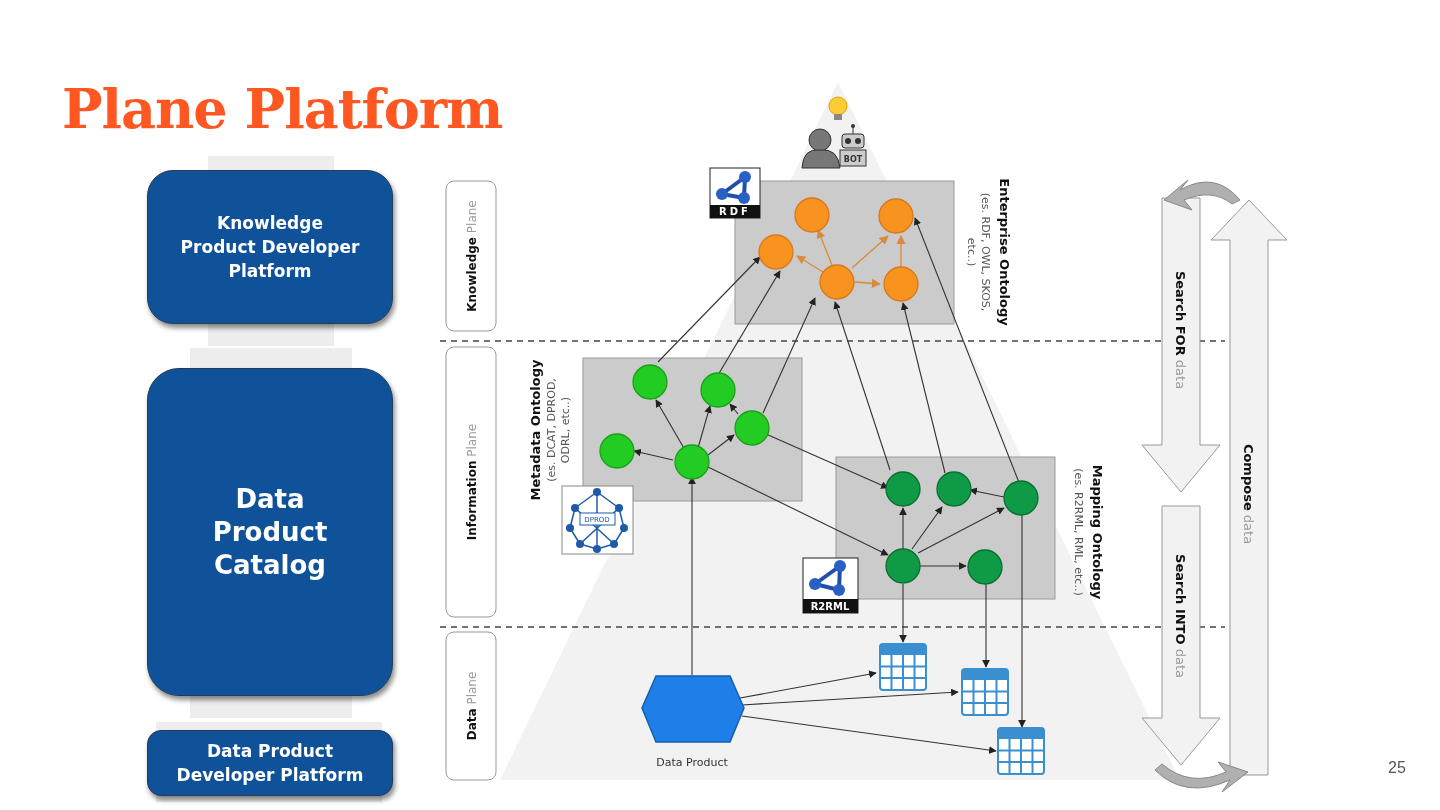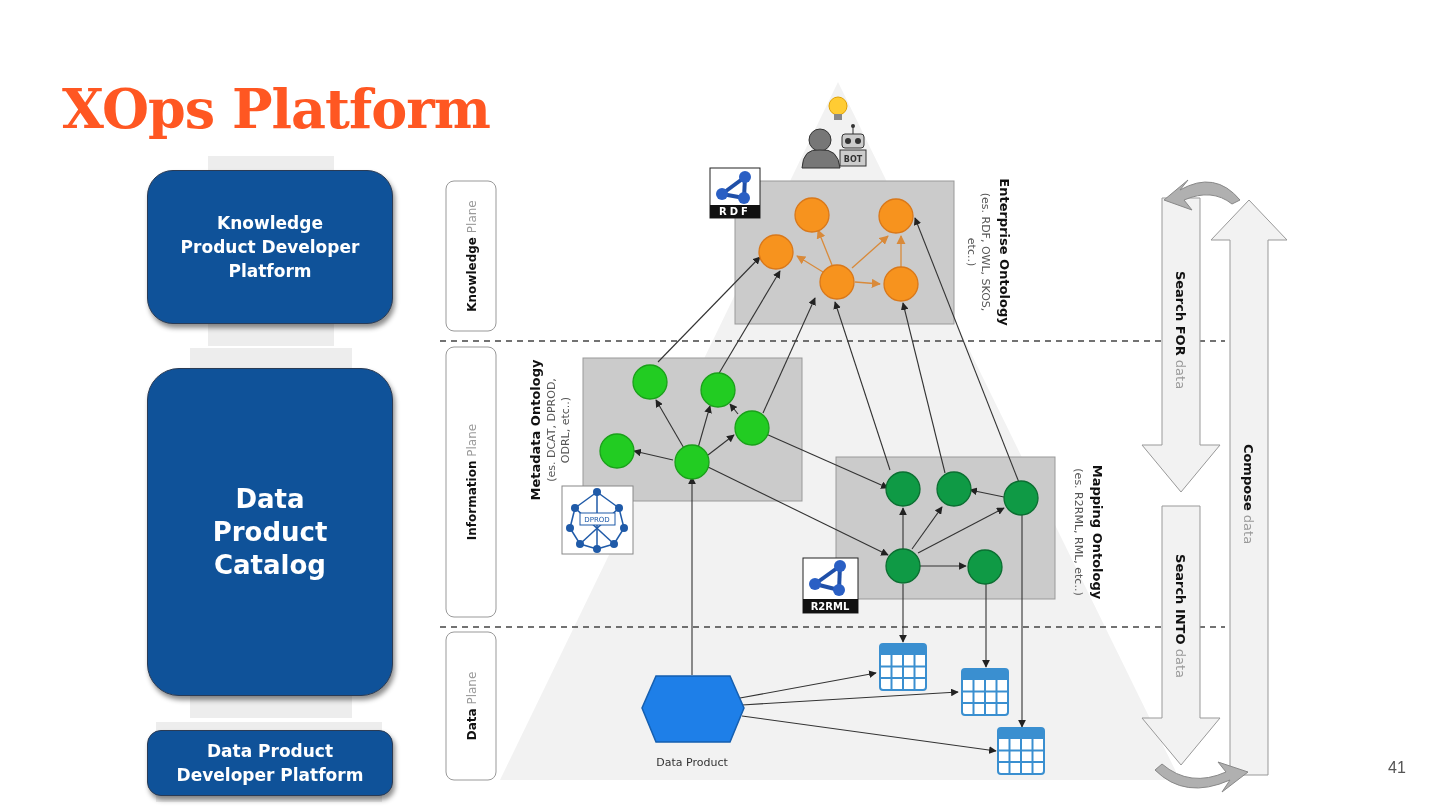--- a/index.html
+++ b/index.html
@@ -11,21 +11,21 @@
   .card.d { left: 147px; top: 368px; width: 244px; height: 326px; font-size: 26px; line-height: 33px; border-radius: 32px; }
   .card.p { left: 147px; top: 730px; width: 244px; height: 64px; font-size: 17px; line-height: 24px; border-radius: 14px; }
   .page-num { position: absolute; left: 1388px; top: 759px; font-size: 16px; color: #555; }
   svg text { font-family: "DejaVu Sans", sans-serif; }
   .plane-label { font-size: 12px; font-weight: bold; fill: #111; }
   .plane-label tspan.light { fill: #9a9a9a; font-weight: normal; }
 </style>
 </head>
 <body>
 
-<div class="title">XOps Platform</div>
+<div class="title">Plane Platform</div>
 
 <div class="shelf" style="left:208px;top:156px;width:126px;height:190px;"></div>
 <div class="shelf" style="left:190px;top:348px;width:162px;height:370px;"></div>
 <div class="shelf" style="left:156px;top:722px;width:226px;height:80px;"></div>
 
 <div class="card k">Knowledge
 Product Developer
 Platform</div>
 <div class="card d">Data
 Product
@@ -268,13 +268,13 @@
     <text transform="translate(1176,616) rotate(90)" text-anchor="middle" font-size="13" font-weight="bold" fill="#111"><tspan>Search INTO</tspan><tspan fill="#999" font-weight="normal"> data</tspan></text>
   </g>
   <g>
     <polygon points="1249,200 1287,240 1268,240 1268,775 1230,775 1230,240 1211,240" fill="#f2f2f2" stroke="#999"></polygon>
     <text transform="translate(1244,494) rotate(90)" text-anchor="middle" font-size="13" font-weight="bold" fill="#111"><tspan>Compose</tspan><tspan fill="#999" font-weight="normal"> data</tspan></text>
   </g>
   <path d="M1240,200 Q1215,170 1180,190 L1188,180 L1164,200 L1192,210 L1184,200 Q1212,188 1232,204 Z" fill="#b0b0b0" stroke="#888"></path>
   <path d="M1155,770 Q1185,800 1230,780 L1222,792 L1248,772 L1218,762 L1226,772 Q1190,788 1162,764 Z" fill="#b0b0b0" stroke="#888"></path>
 </svg>
 
-<div class="page-num">41</div>
+<div class="page-num">25</div>
 
 </body></html>

